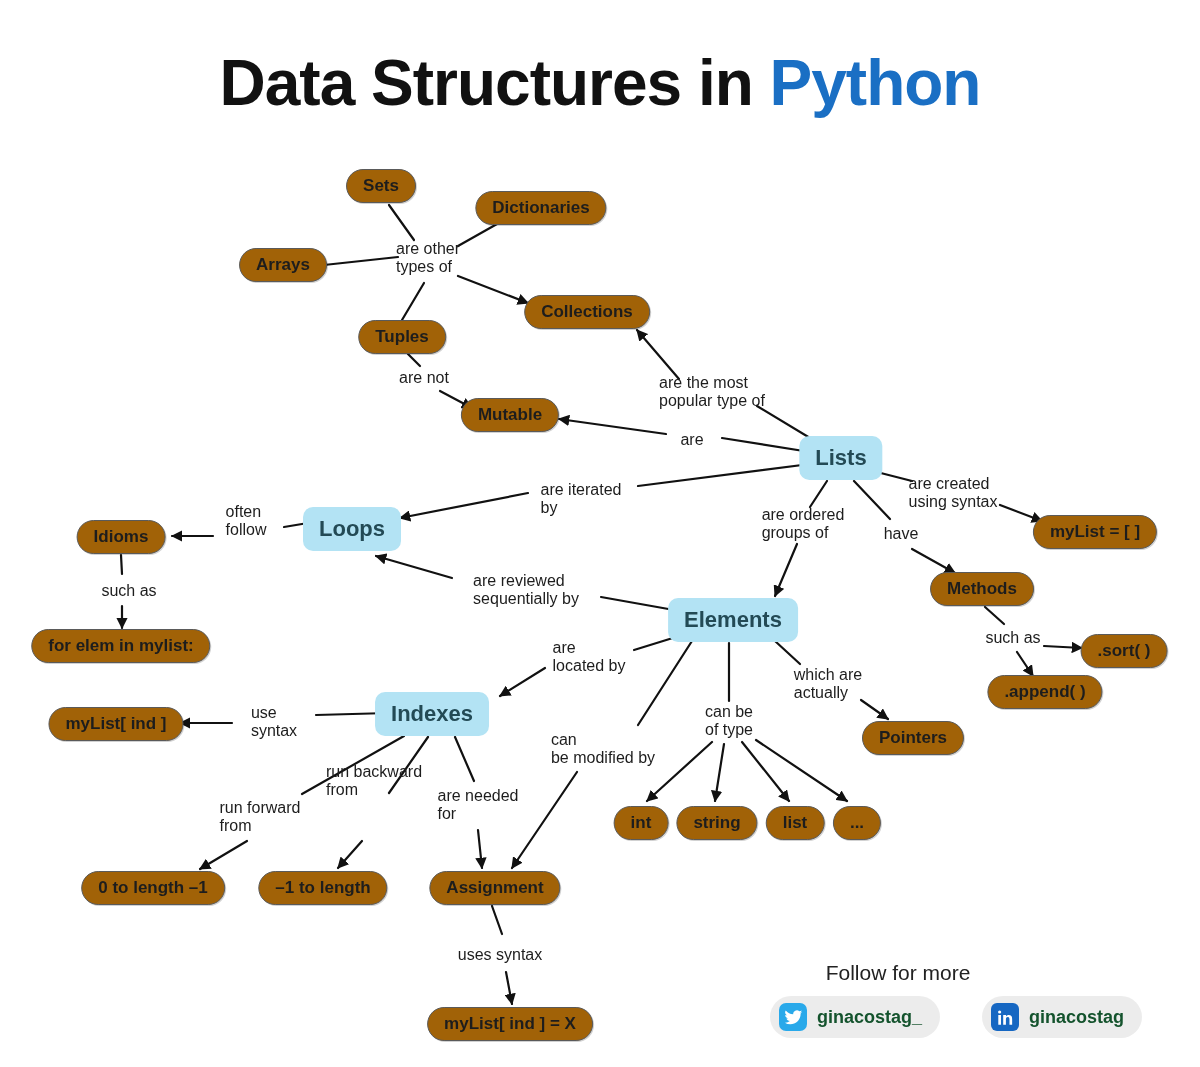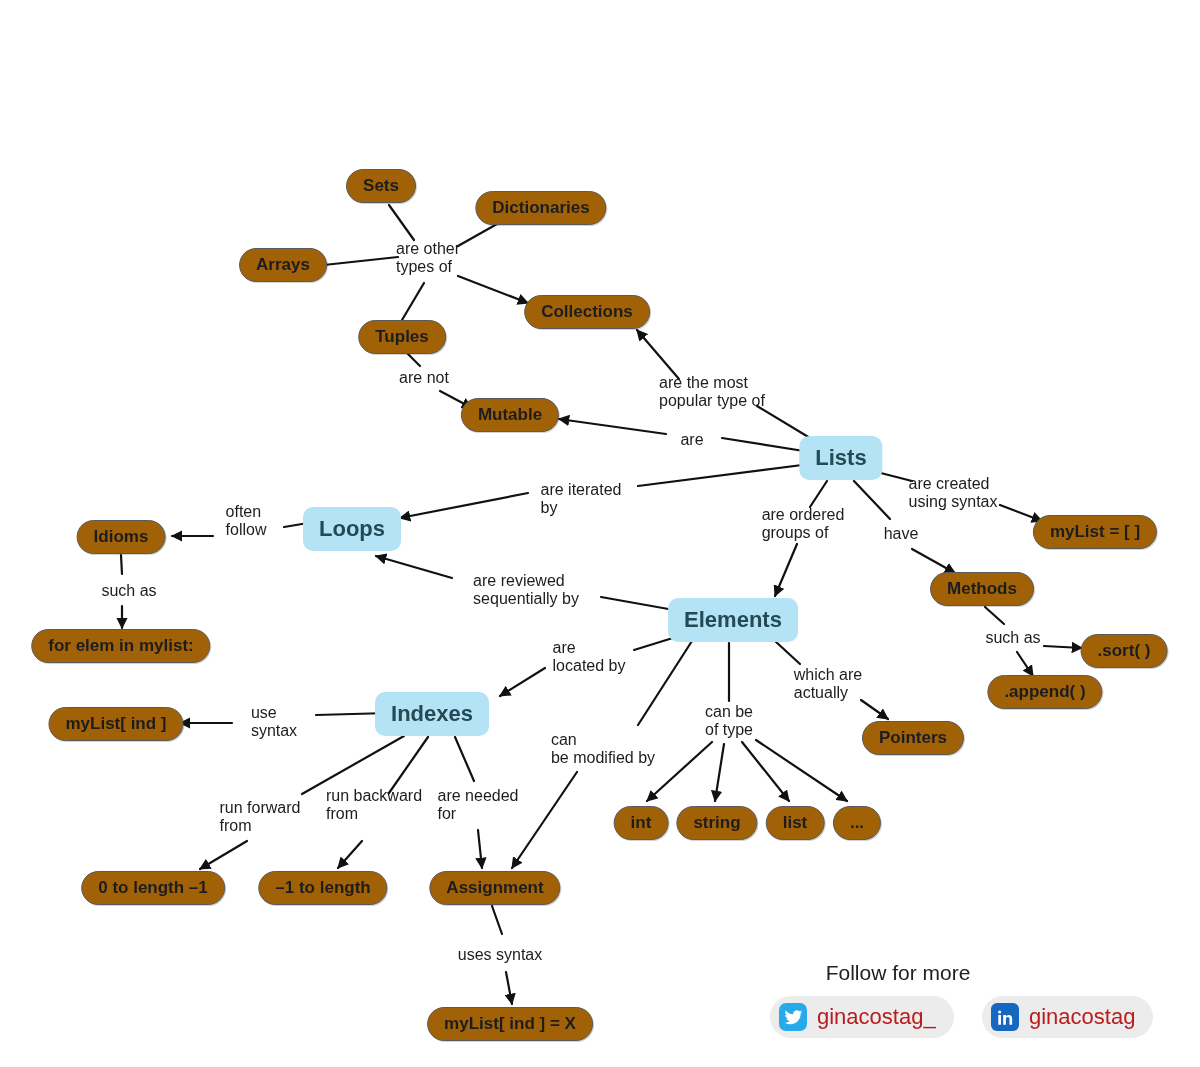--- a/index.html
+++ b/index.html
@@ -76,37 +76,40 @@
   .social-badge {
     position: absolute;
     display: flex; align-items: center; gap: 10px;
     background: #ececec;
     border-radius: 999px;
     height: 42px;
     padding: 0 18px 0 9px;
     transform: translateY(0);
   }
   .social-badge .handle {
-    font-size: 22px; font-weight: 400; color: #b91c1c; white-space: nowrap;
+    font-size: 18px; font-weight: 700; color: #14532d; white-space: nowrap;
   }
   .sq-icon {
     width: 28px; height: 28px; border-radius: 7px;
     display: flex; align-items: center; justify-content: center;
     flex: 0 0 auto;
   }
   .sq-icon.tw { background: #29a9ea; }
   .sq-icon.li { background: #1667c2; border-radius: 6px; }
   #badge-twitter  { left: 770px; top: 996px; }
   #badge-linkedin { left: 982px; top: 996px; }
 </style>
 </head>
 <body>
 
 <div id="canvas">
 
+  <div id="title">
+    <span>Data Structures in </span><span class="accent">Python</span>
+  </div>
 
   <svg id="edges" viewBox="0 0 1200 1067" xmlns="http://www.w3.org/2000/svg">
     <defs>
       <marker id="ah" viewBox="0 0 10 10" refX="9" refY="5" markerWidth="5.2" markerHeight="5.2" orient="auto-start-reverse">
         <path d="M 0 0 L 10 5 L 0 10 z" fill="#111111"></path>
       </marker>
     </defs>
     <g stroke="#111111" stroke-width="2.2" fill="none" stroke-linecap="round">
 
       <line x1="389" y1="205" x2="414" y2="240"></line>
@@ -287,21 +290,21 @@
       <div class="elabel" style="left: 589px; top: 657px;">are
 located by</div>
       <div class="elabel" style="left: 274px; top: 722px;">use
 syntax</div>
       <div class="elabel" style="left: 729px; top: 721px;">can be
 of type</div>
       <div class="elabel" style="left: 603px; top: 749px;">can
 be modified by</div>
       <div class="elabel" style="left: 260px; top: 817px;">run forward
 from</div>
-      <div class="elabel" style="left: 374px; top: 805px;">run backward
+      <div class="elabel" style="left: 374px; top: 781px;">run backward
 from</div>
       <div class="elabel" style="left: 478px; top: 805px;">are needed
 for</div>
       <div class="elabel" style="left: 500px; top: 955px;">uses syntax</div>
     </div>
 
   <div id="follow-text">Follow for more</div>
 
   <div id="badge-twitter" class="social-badge">
     <span class="sq-icon tw">

